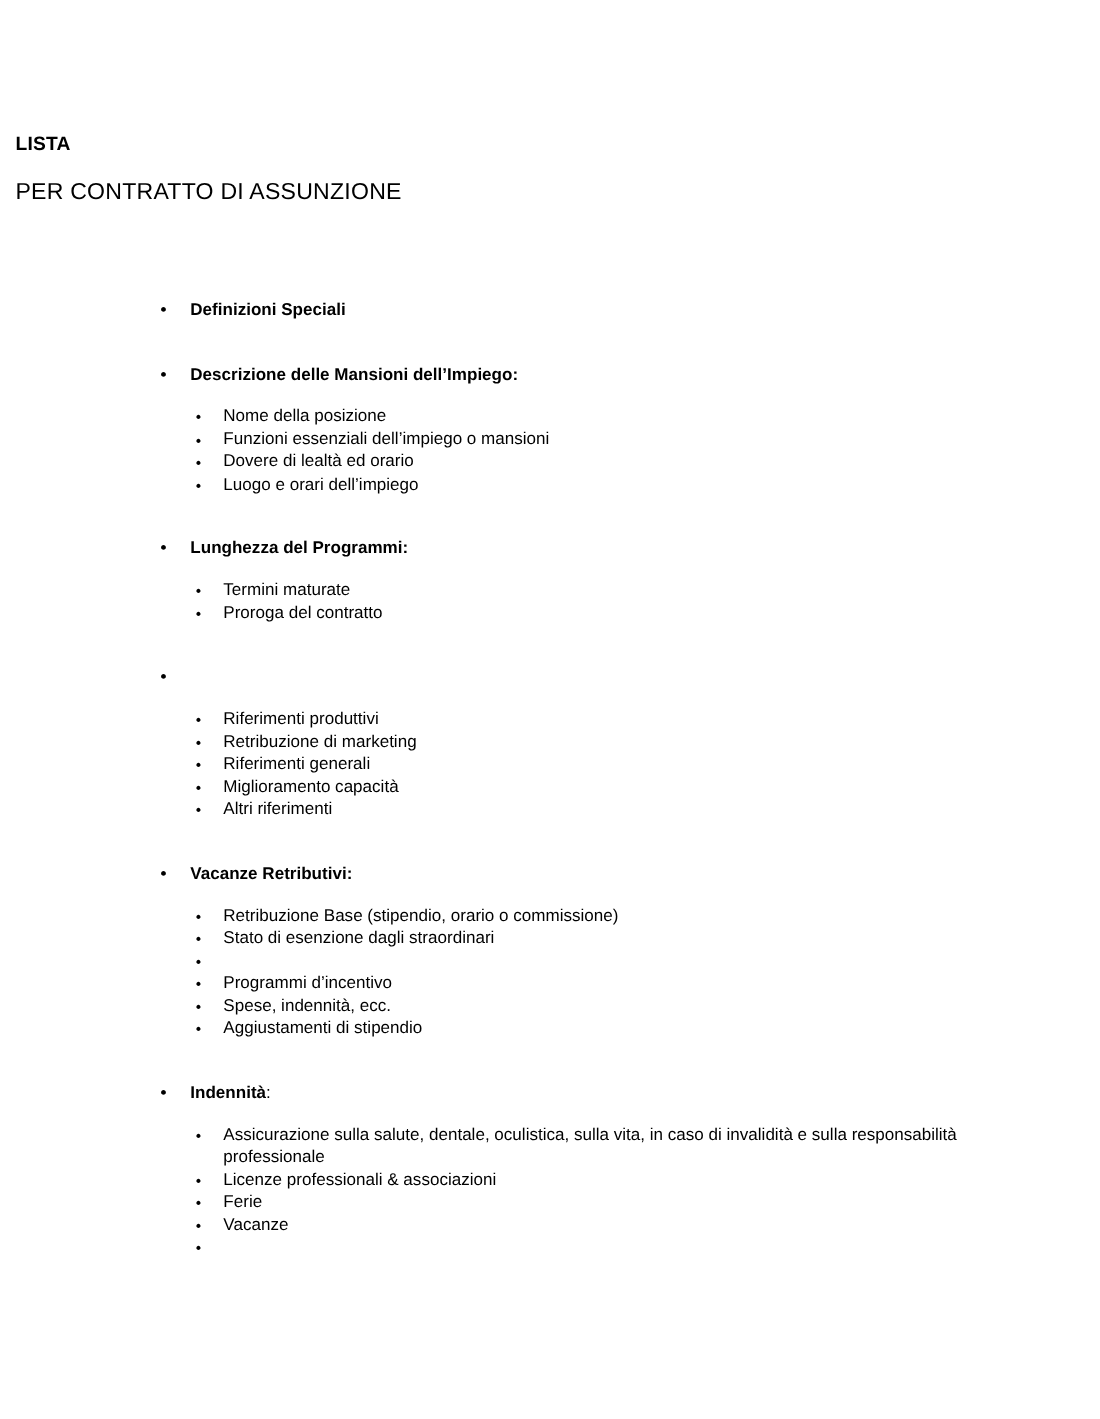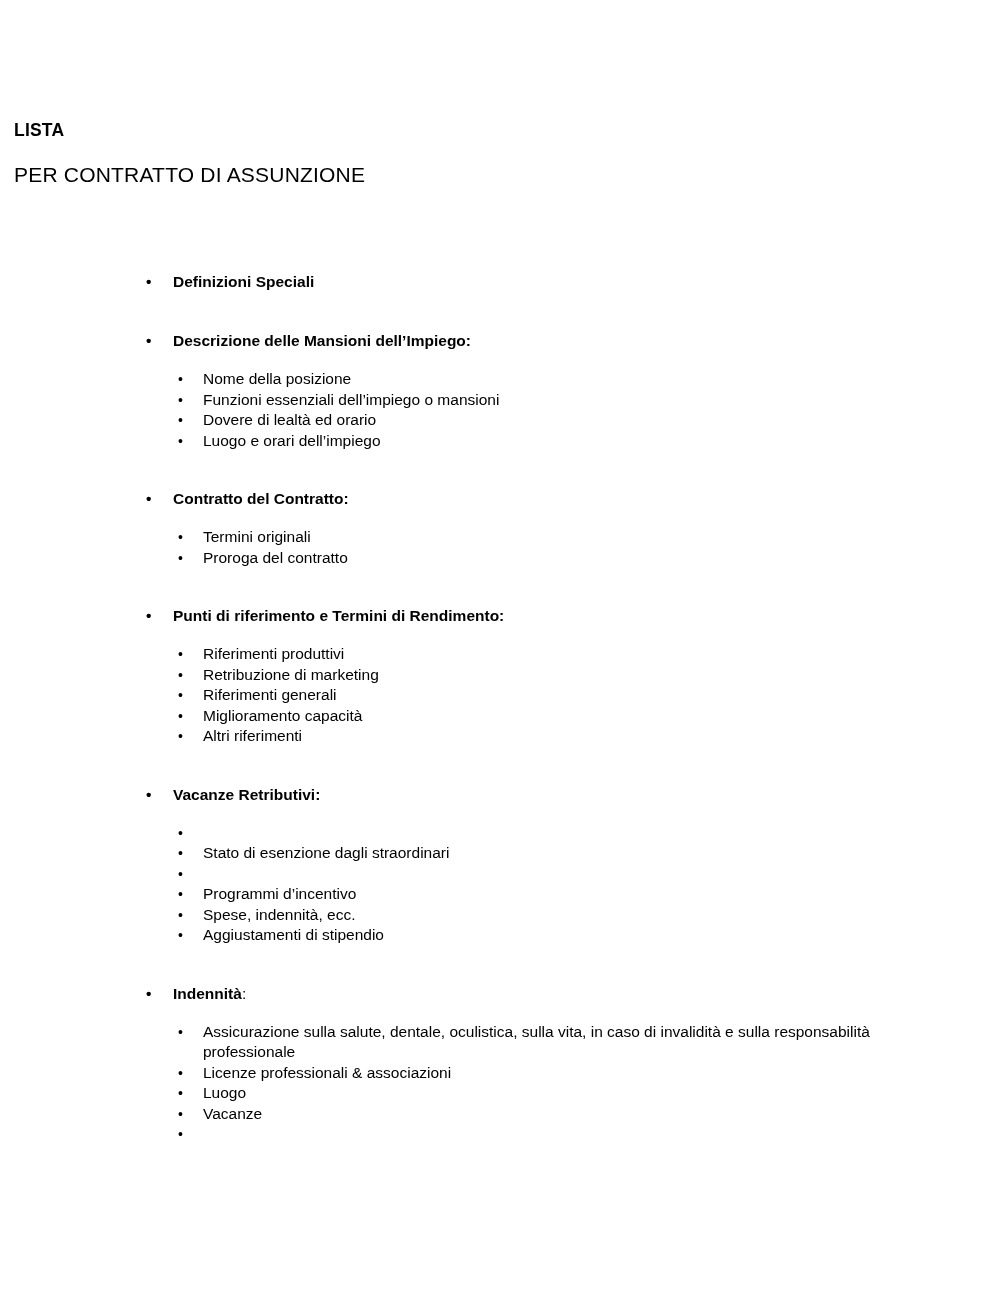--- a/index.html
+++ b/index.html
@@ -144,68 +144,68 @@
         <li><span class="bullet">•</span><span>Funzioni essenziali dell’impiego o mansioni</span></li>
         <li><span class="bullet">•</span><span>Dovere di lealtà ed orario</span></li>
         <li><span class="bullet">•</span><span>Luogo e orari dell’impiego</span></li>
       </ul>
     </div>
 
     <div class="gap-md"></div>
 
     <div class="section">
       <div class="lvl1">
-        <span class="bullet">•</span><span>Contratto del Contratto:</span><span class="plain"></span>
-      </div>
-      <ul class="sublist">
-        <li><span class="bullet">•</span><span>Termini originali</span></li>
+        <span class="bullet">•</span><span>Lunghezza del Programmi:</span><span class="plain"></span>
+      </div>
+      <ul class="sublist">
+        <li><span class="bullet">•</span><span>Termini maturate</span></li>
         <li><span class="bullet">•</span><span>Proroga del contratto</span></li>
       </ul>
     </div>
 
     <div class="gap-md"></div>
 
     <div class="section">
       <div class="lvl1">
-        <span class="bullet">•</span><span>Punti di riferimento e Termini di Rendimento:</span><span class="plain"></span>
+        <span class="bullet">•</span><span class="plain"></span>
       </div>
       <ul class="sublist">
         <li><span class="bullet">•</span><span>Riferimenti produttivi</span></li>
         <li><span class="bullet">•</span><span>Retribuzione di marketing</span></li>
         <li><span class="bullet">•</span><span>Riferimenti generali</span></li>
         <li><span class="bullet">•</span><span>Miglioramento capacità</span></li>
         <li><span class="bullet">•</span><span>Altri riferimenti</span></li>
       </ul>
     </div>
 
     <div class="gap-md"></div>
 
     <div class="section">
       <div class="lvl1">
         <span class="bullet">•</span><span>Vacanze Retributivi:</span><span class="plain"></span>
       </div>
       <ul class="sublist">
-        <li><span class="bullet">•</span></li>
+        <li><span class="bullet">•</span><span>Retribuzione Base (stipendio, orario o commissione)</span></li>
         <li><span class="bullet">•</span><span>Stato di esenzione dagli straordinari</span></li>
         <li><span class="bullet">•</span></li>
         <li><span class="bullet">•</span><span>Programmi d’incentivo</span></li>
         <li><span class="bullet">•</span><span>Spese, indennità, ecc.</span></li>
         <li><span class="bullet">•</span><span>Aggiustamenti di stipendio</span></li>
       </ul>
     </div>
 
     <div class="gap-md"></div>
 
     <div class="section">
       <div class="lvl1">
         <span class="bullet">•</span><span>Indennità</span><span class="plain">:</span>
       </div>
       <ul class="sublist">
         <li><span class="bullet">•</span><span>Assicurazione sulla salute, dentale, oculistica, sulla vita, in caso di invalidità e sulla responsabilità professionale</span></li>
         <li><span class="bullet">•</span><span>Licenze professionali &amp; associazioni</span></li>
-        <li><span class="bullet">•</span><span>Luogo</span></li>
+        <li><span class="bullet">•</span><span>Ferie</span></li>
         <li><span class="bullet">•</span><span>Vacanze</span></li>
         <li><span class="bullet">•</span></li>
       </ul>
     </div>
 
   </div>
 </div>
 
 </body></html>

